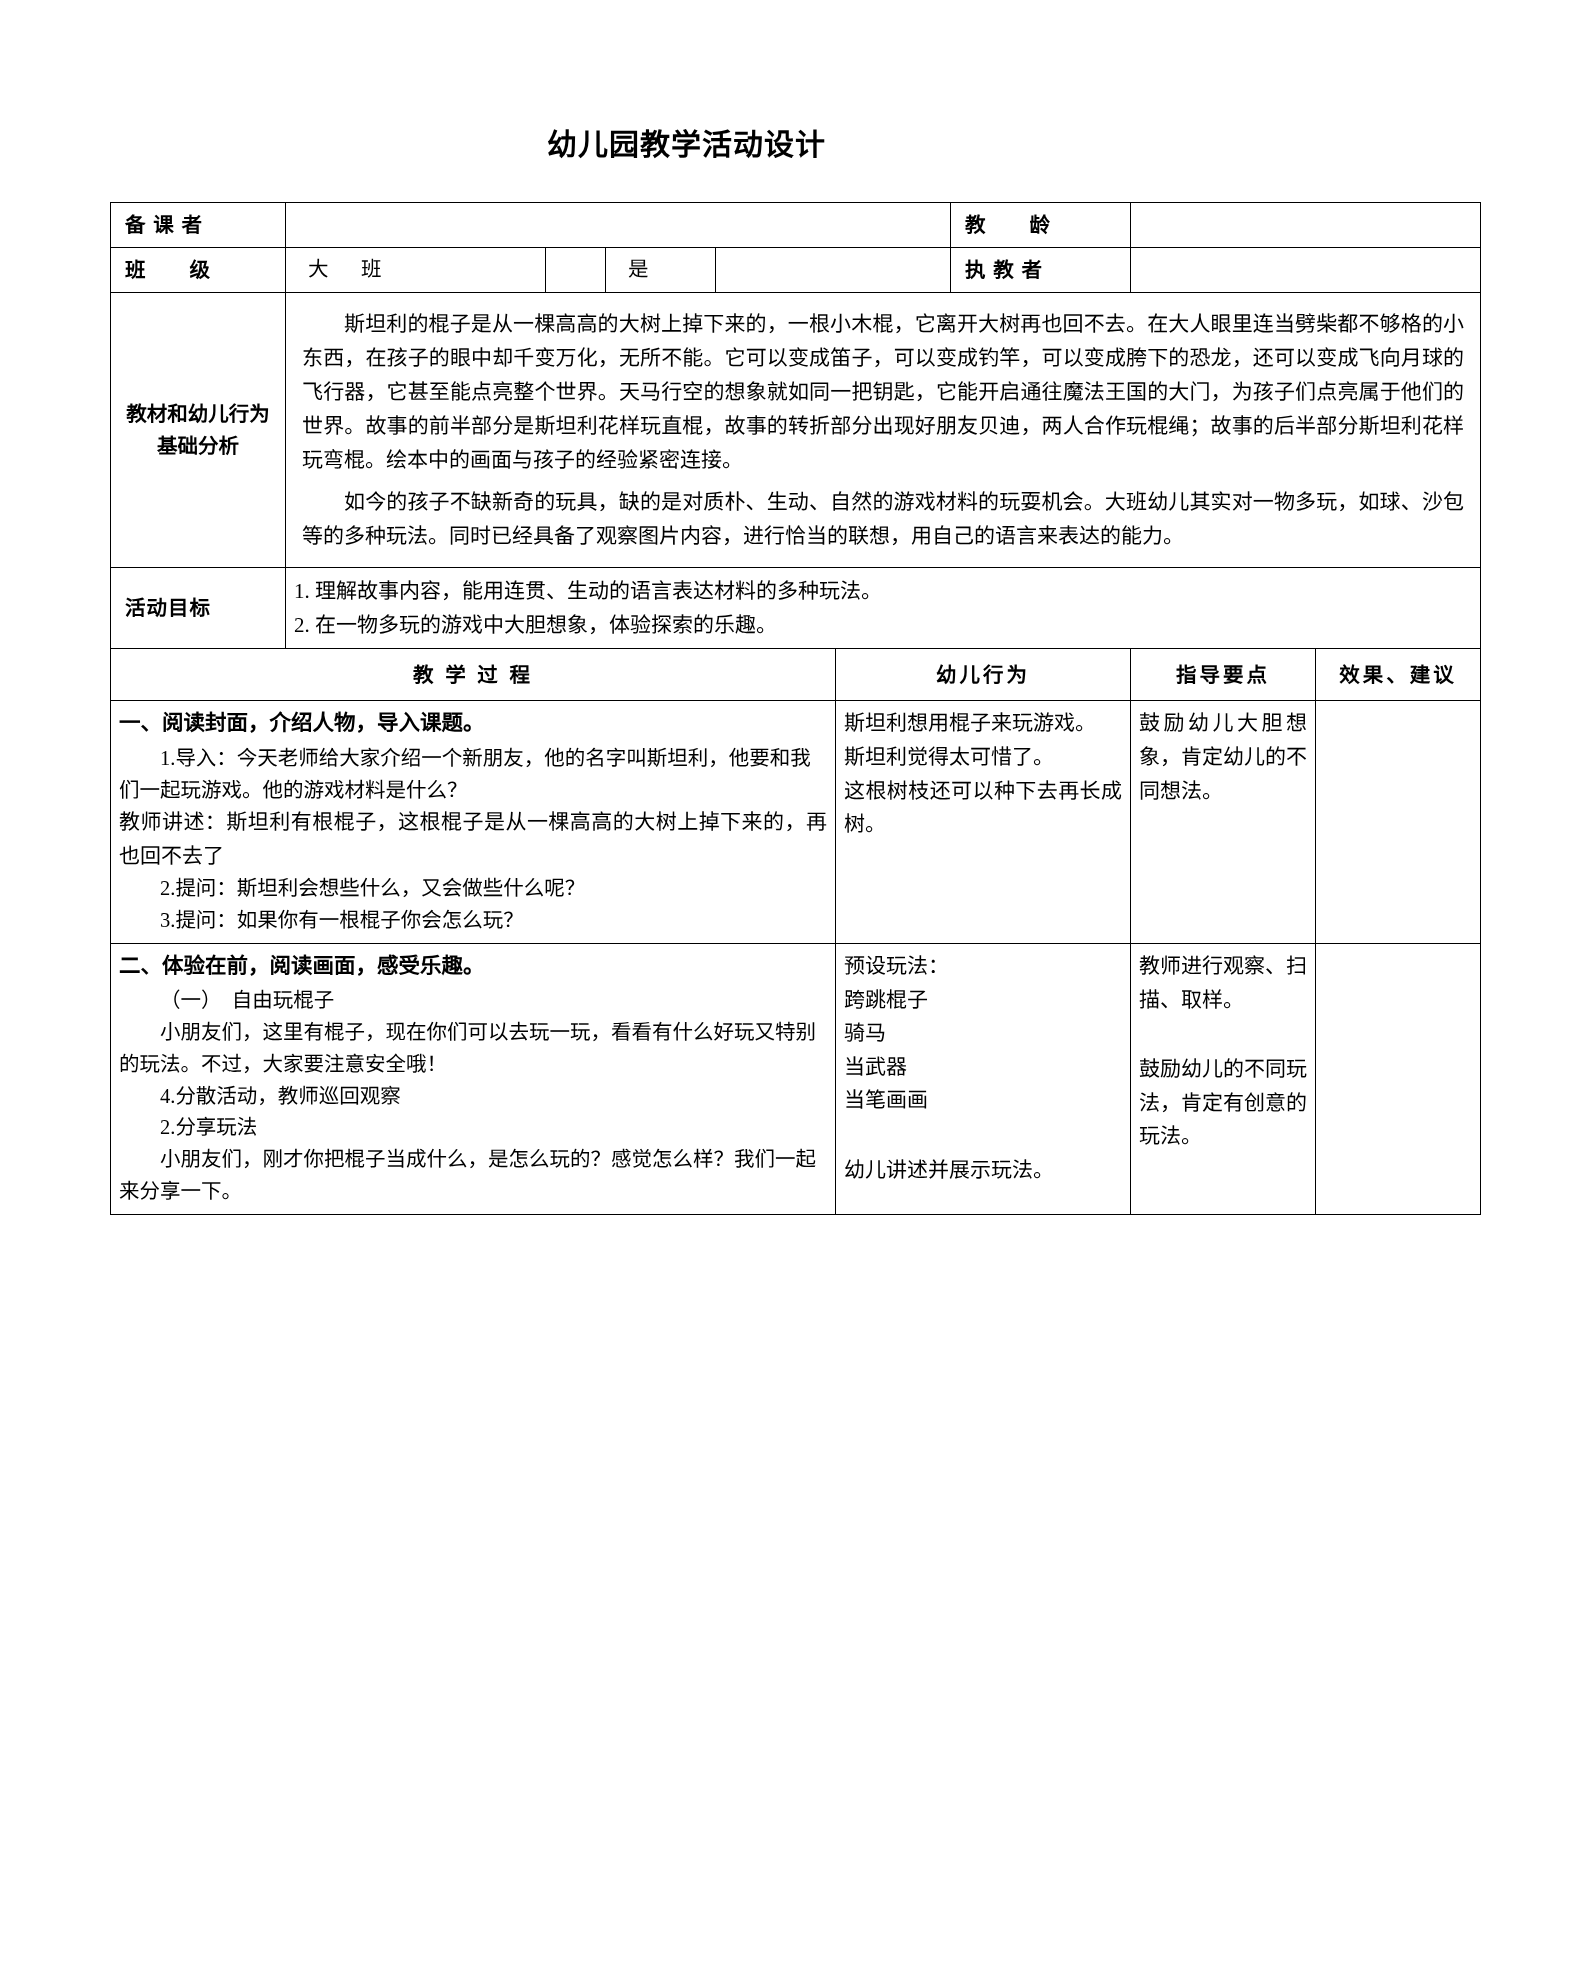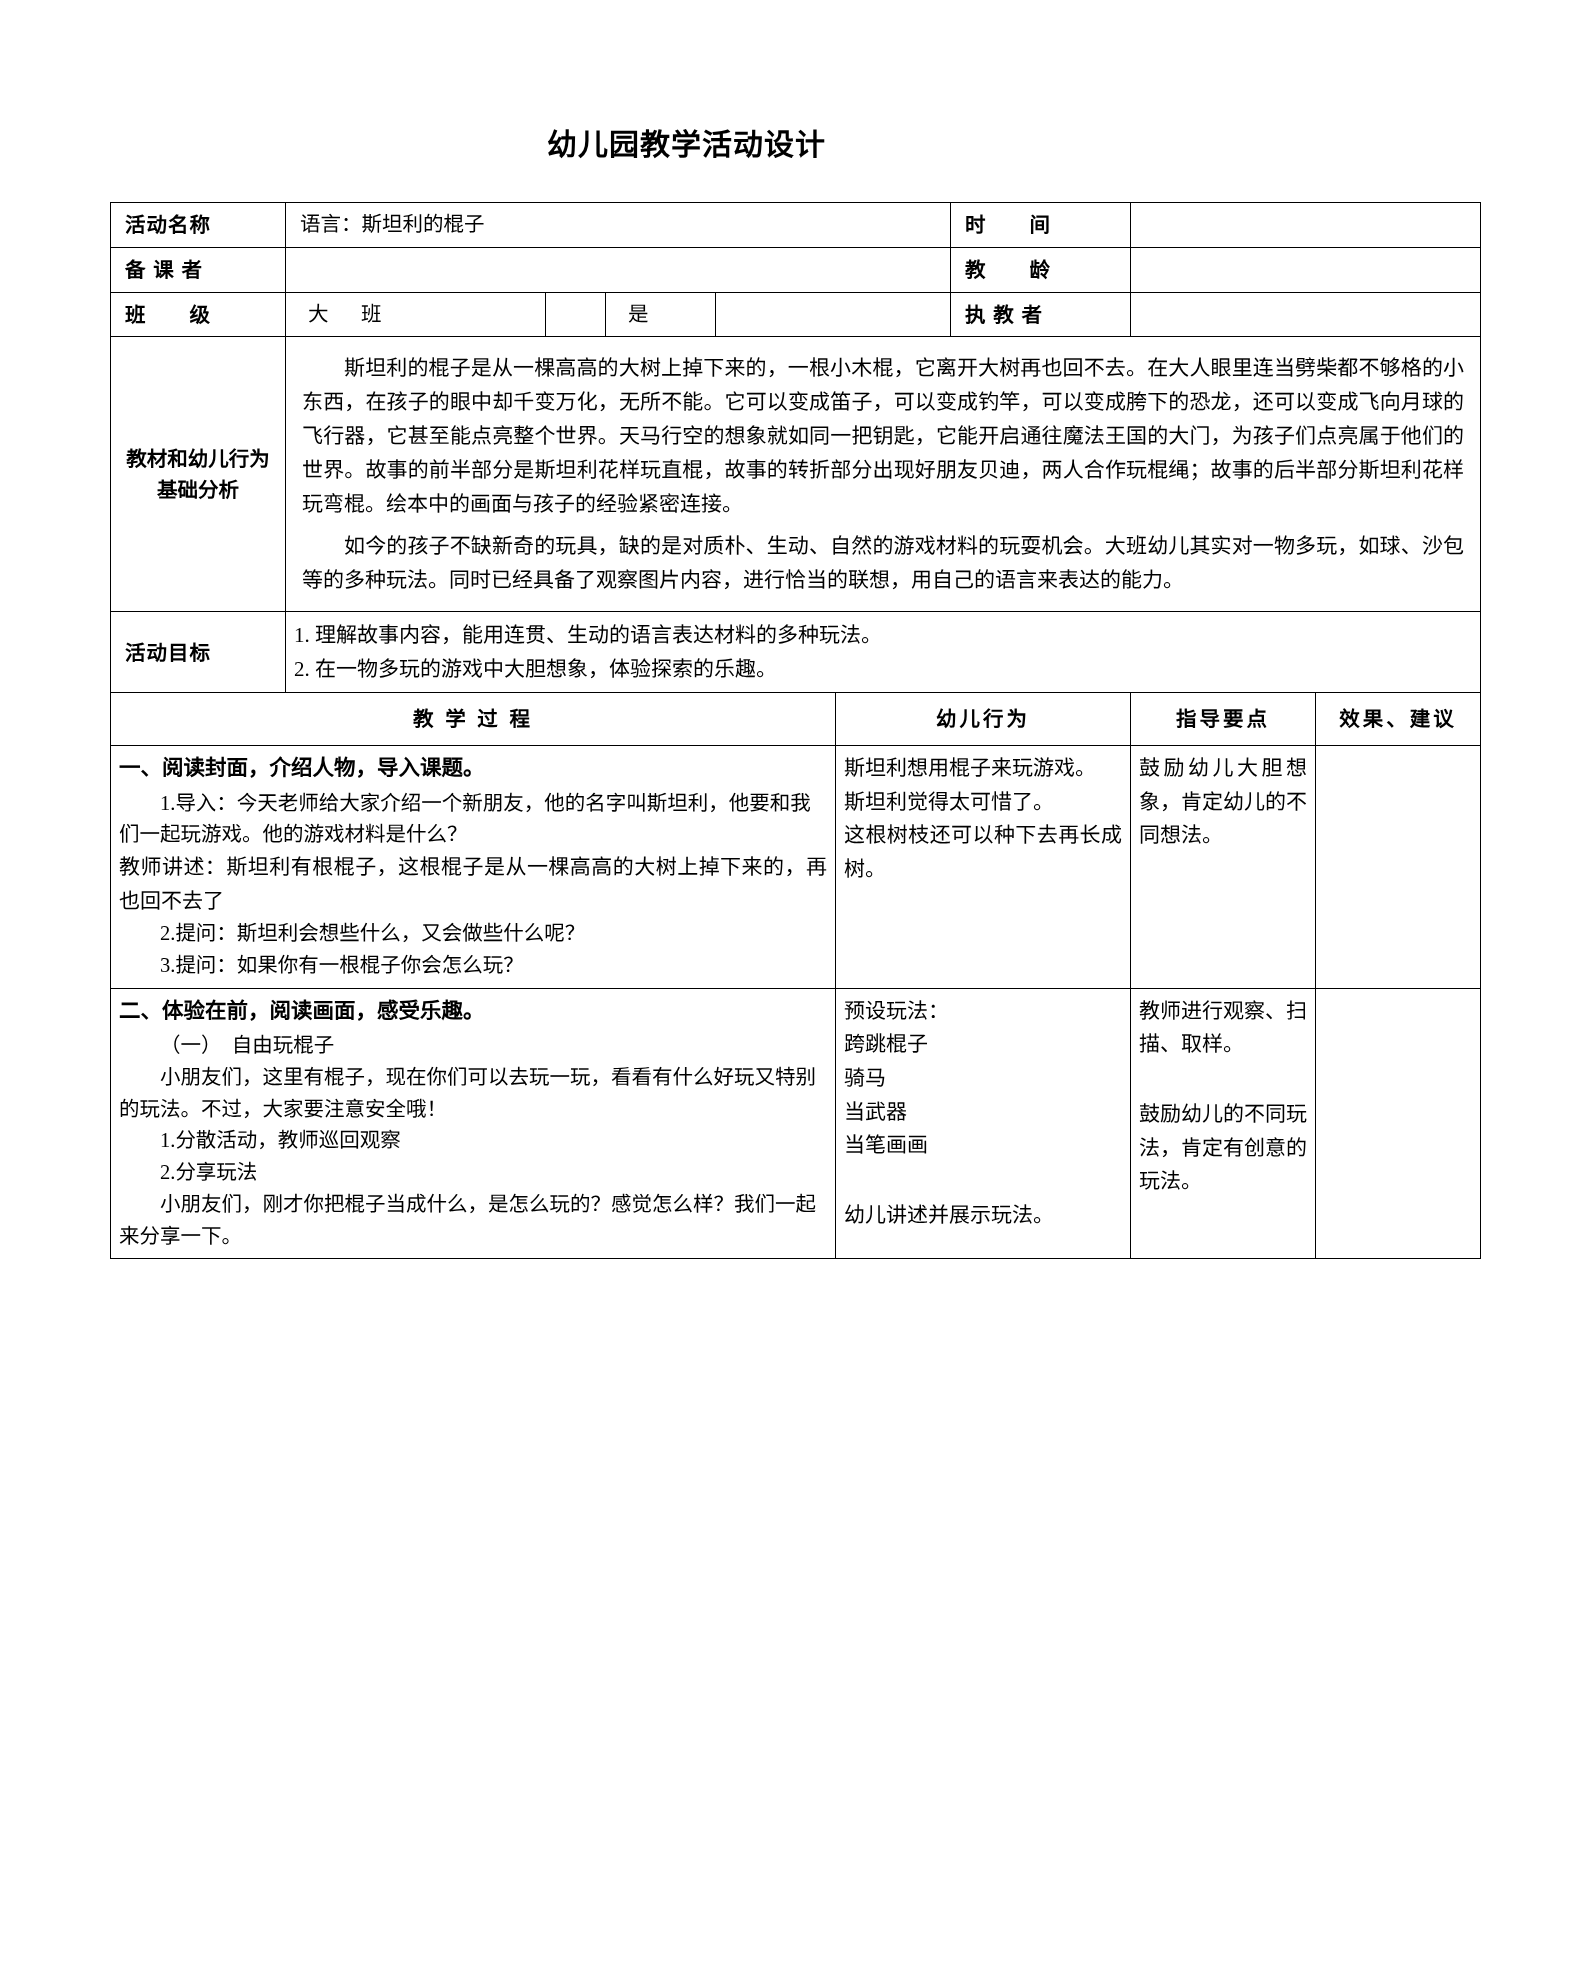--- a/index.html
+++ b/index.html
@@ -142,26 +142,20 @@
       <col style="width:60px">
       <col style="width:110px">
       <col style="width:120px">
       <col style="width:115px">
       <col style="width:180px">
       <col style="width:185px">
       <col style="width:165px">
     </colgroup>
 
     <tbody>
-        <tr class="row-h">
-      <td class="lbl">活动名称</td>
-      <td class="val" colspan="6">语言：斯坦利的棍子</td>
-      <td class="lbl">时　　间</td>
-      <td class="val" colspan="2"></td>
-    </tr>
 
     <tr class="row-h">
       <td class="lbl">备 课 者</td>
       <td class="val" colspan="6"></td>
       <td class="lbl">教　　龄</td>
       <td class="val" colspan="2"></td>
     </tr>
 
     <tr class="row-h">
       <td class="lbl">班　　级</td>
@@ -215,21 +209,21 @@
         <p class="narrow">鼓励幼儿大胆想象，肯定幼儿的不同想法。</p>
       </td>
       <td class="cell-body empty-cell"></td>
     </tr>
 
     <tr>
       <td colspan="6" class="cell-body">
         <p class="sec-head">二、体验在前，阅读画面，感受乐趣。</p>
         <p class="indent1">（一）　自由玩棍子</p>
         <p class="indent1">小朋友们，这里有棍子，现在你们可以去玩一玩，看看有什么好玩又特别的玩法。不过，大家要注意安全哦！</p>
-        <p class="indent1">1.分散活动，教师巡回观察</p>
+        <p class="indent1">4.分散活动，教师巡回观察</p>
         <p class="indent1">2.分享玩法</p>
         <p class="indent1">小朋友们，刚才你把棍子当成什么，是怎么玩的？感觉怎么样？我们一起来分享一下。</p>
       </td>
       <td colspan="2" class="cell-body">
         <p class="narrow">预设玩法：</p>
         <p class="narrow">跨跳棍子</p>
         <p class="narrow">骑马</p>
         <p class="narrow">当武器</p>
         <p class="narrow">当笔画画</p>
         <p class="narrow sp-before-lg">幼儿讲述并展示玩法。</p>

